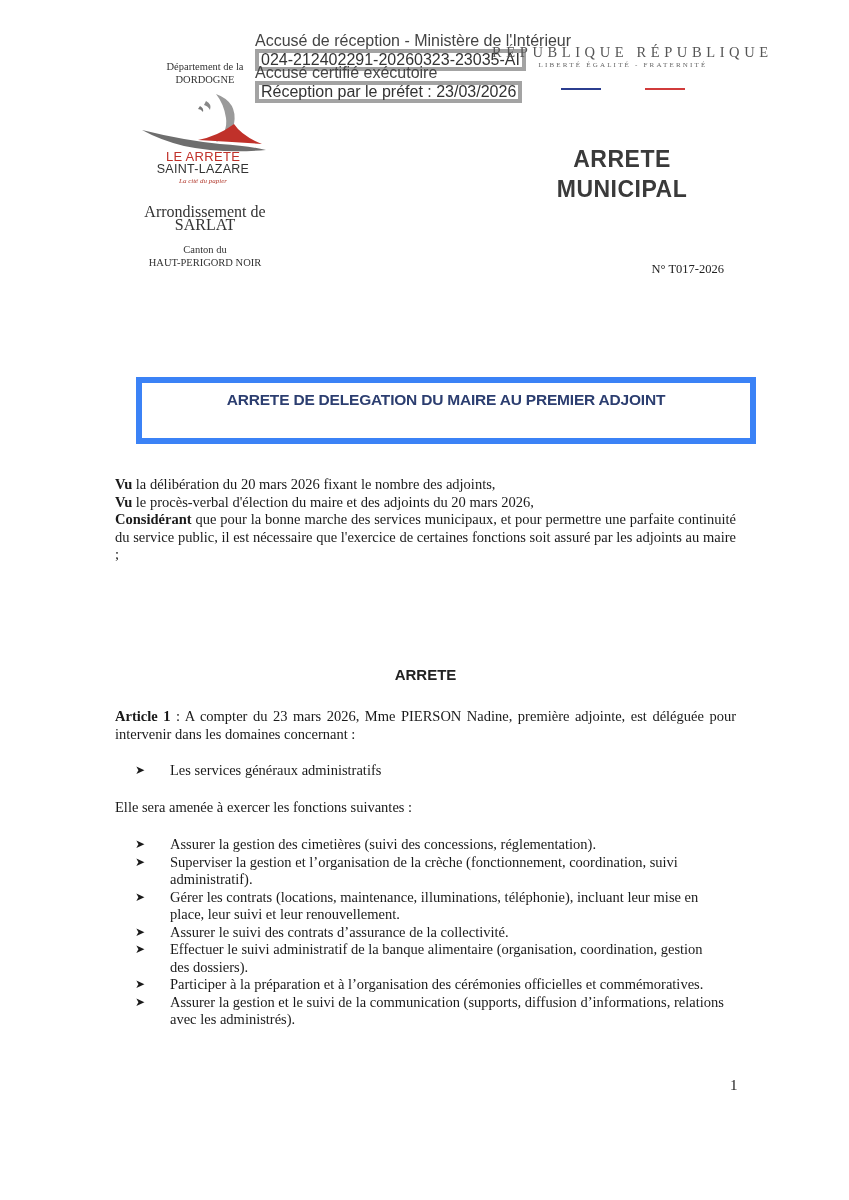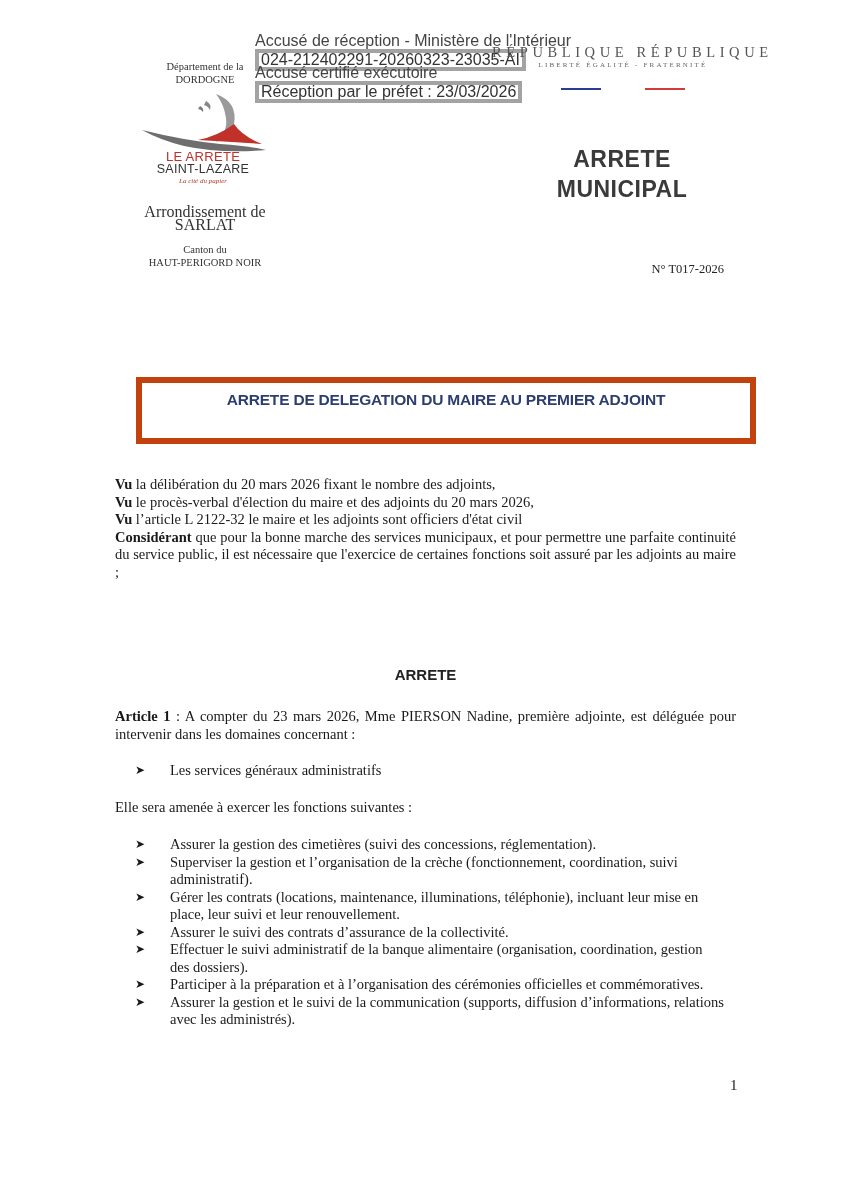--- a/index.html
+++ b/index.html
@@ -25,21 +25,21 @@
     
     .rf { position: absolute; left: 492px; top: 44px; width: 262px; text-align: center; }
     .rf-title { font-size: 14.5px; letter-spacing: 4.6px; color: #555; line-height: 16px; white-space: nowrap; }
     .rf-motto { font-size: 7px; letter-spacing: 2.2px; color: #666; line-height: 10px; white-space: nowrap; }
     .flagbar { position: absolute; top: 88px; height: 2px; width: 40px; }
 
     .bigtitle { position: absolute; left: 520px; top: 144px; width: 204px; text-align: center; font-weight: bold; font-size: 23px; line-height: 30px; color: #3a3a3a; letter-spacing: 0.5px; }
     .num { position: absolute; left: 520px; top: 262px; width: 204px; text-align: right; font-size: 12.5px; color: #222; }
 
     
-    .titlebox { position: absolute; left: 136px; top: 377px; width: 608px; height: 55px; border: 6px solid #c2410c; }
+    .titlebox { position: absolute; left: 136px; top: 377px; width: 608px; height: 55px; border: 6px solid #3b82f6; }
     .titlebox .t { position: absolute; left: 0; right: 0; top: 8px; text-align: center; font-size: 15.5px; font-weight: bold; color: #2c3e70; letter-spacing: -0.2px; }
 
     
     .body { position: absolute; left: 115px; width: 621px; font-size: 14.5px; line-height: 17.5px; color: #1a1a1a; }
     .body p { margin: 0; }
     .just { text-align: justify; }
     .center-h { position: absolute; left: 115px; width: 621px; text-align: center; font-weight: bold; font-size: 15px; color: #222; }
     ul.arrow { list-style: none; margin: 0; padding: 0; }
     ul.arrow li { position: relative; padding-left: 55px; }
     ul.arrow li .bul { position: absolute; left: 20px; top: 0; font-size: 12px; }
@@ -100,21 +100,20 @@
 </div>
 <div class="num serif">N° T017-2026</div>
 
 <div class="titlebox">
   <div class="t sans">ARRETE DE DELEGATION DU MAIRE AU PREMIER ADJOINT</div>
 </div>
 
 <div class="body serif" style="top:476px;">
   <p><b>Vu</b><span> la délibération du 20 mars 2026 fixant le nombre des adjoints,</span></p>
   <p><b>Vu</b><span> le procès-verbal d'élection du maire et des adjoints du 20 mars 2026,</span></p>
-  <p><b>Vu</b><span> l’article L 2122-32 le maire et les adjoints sont officiers d'état civil</span></p>
   <p class="just"><b>Considérant</b><span> que pour la bonne marche des services municipaux, et pour permettre une parfaite continuité du service public, il est nécessaire que l'exercice de certaines fonctions soit assuré par les adjoints au maire ;</span></p>
 </div>
 
 <div class="center-h sans" style="top:666px;">ARRETE</div>
 
 <div class="body serif" style="top:708px;">
   <p class="just"><b>Article 1</b><span> : A compter du 23 mars 2026, Mme PIERSON Nadine, première adjointe, est déléguée pour intervenir dans les domaines concernant :</span></p>
 </div>
 
 <div class="body serif" style="top:762px;">

